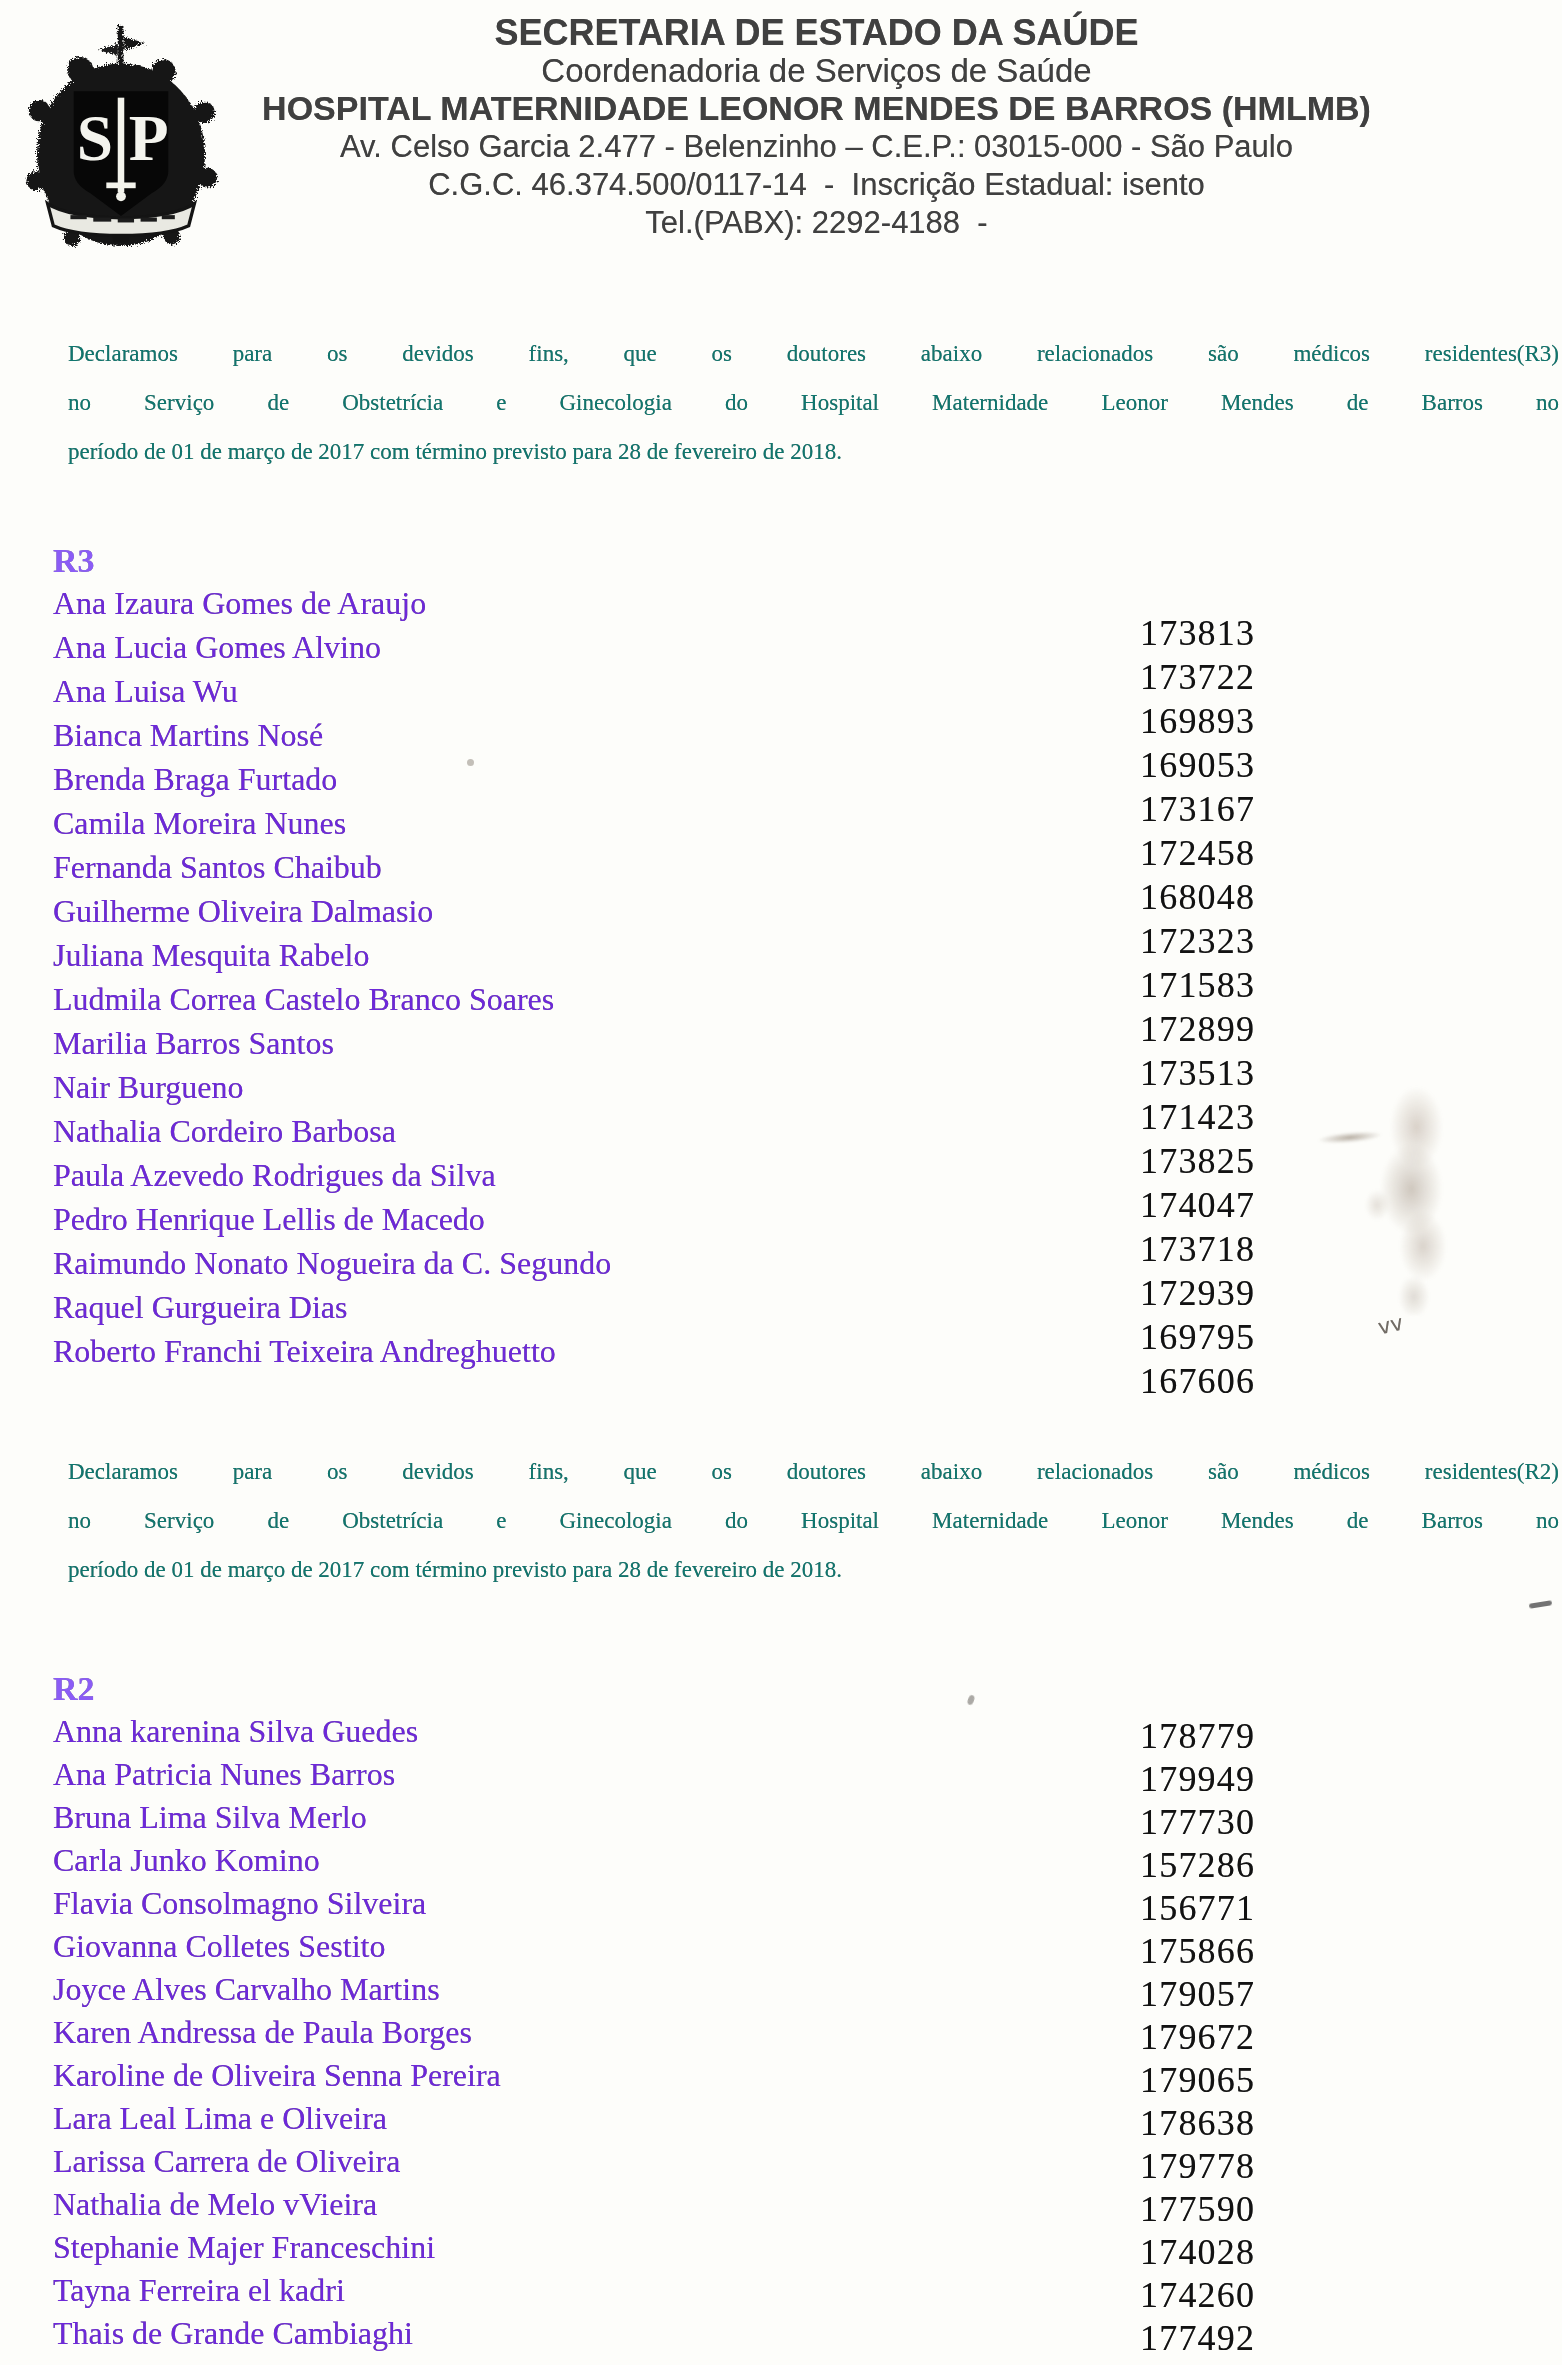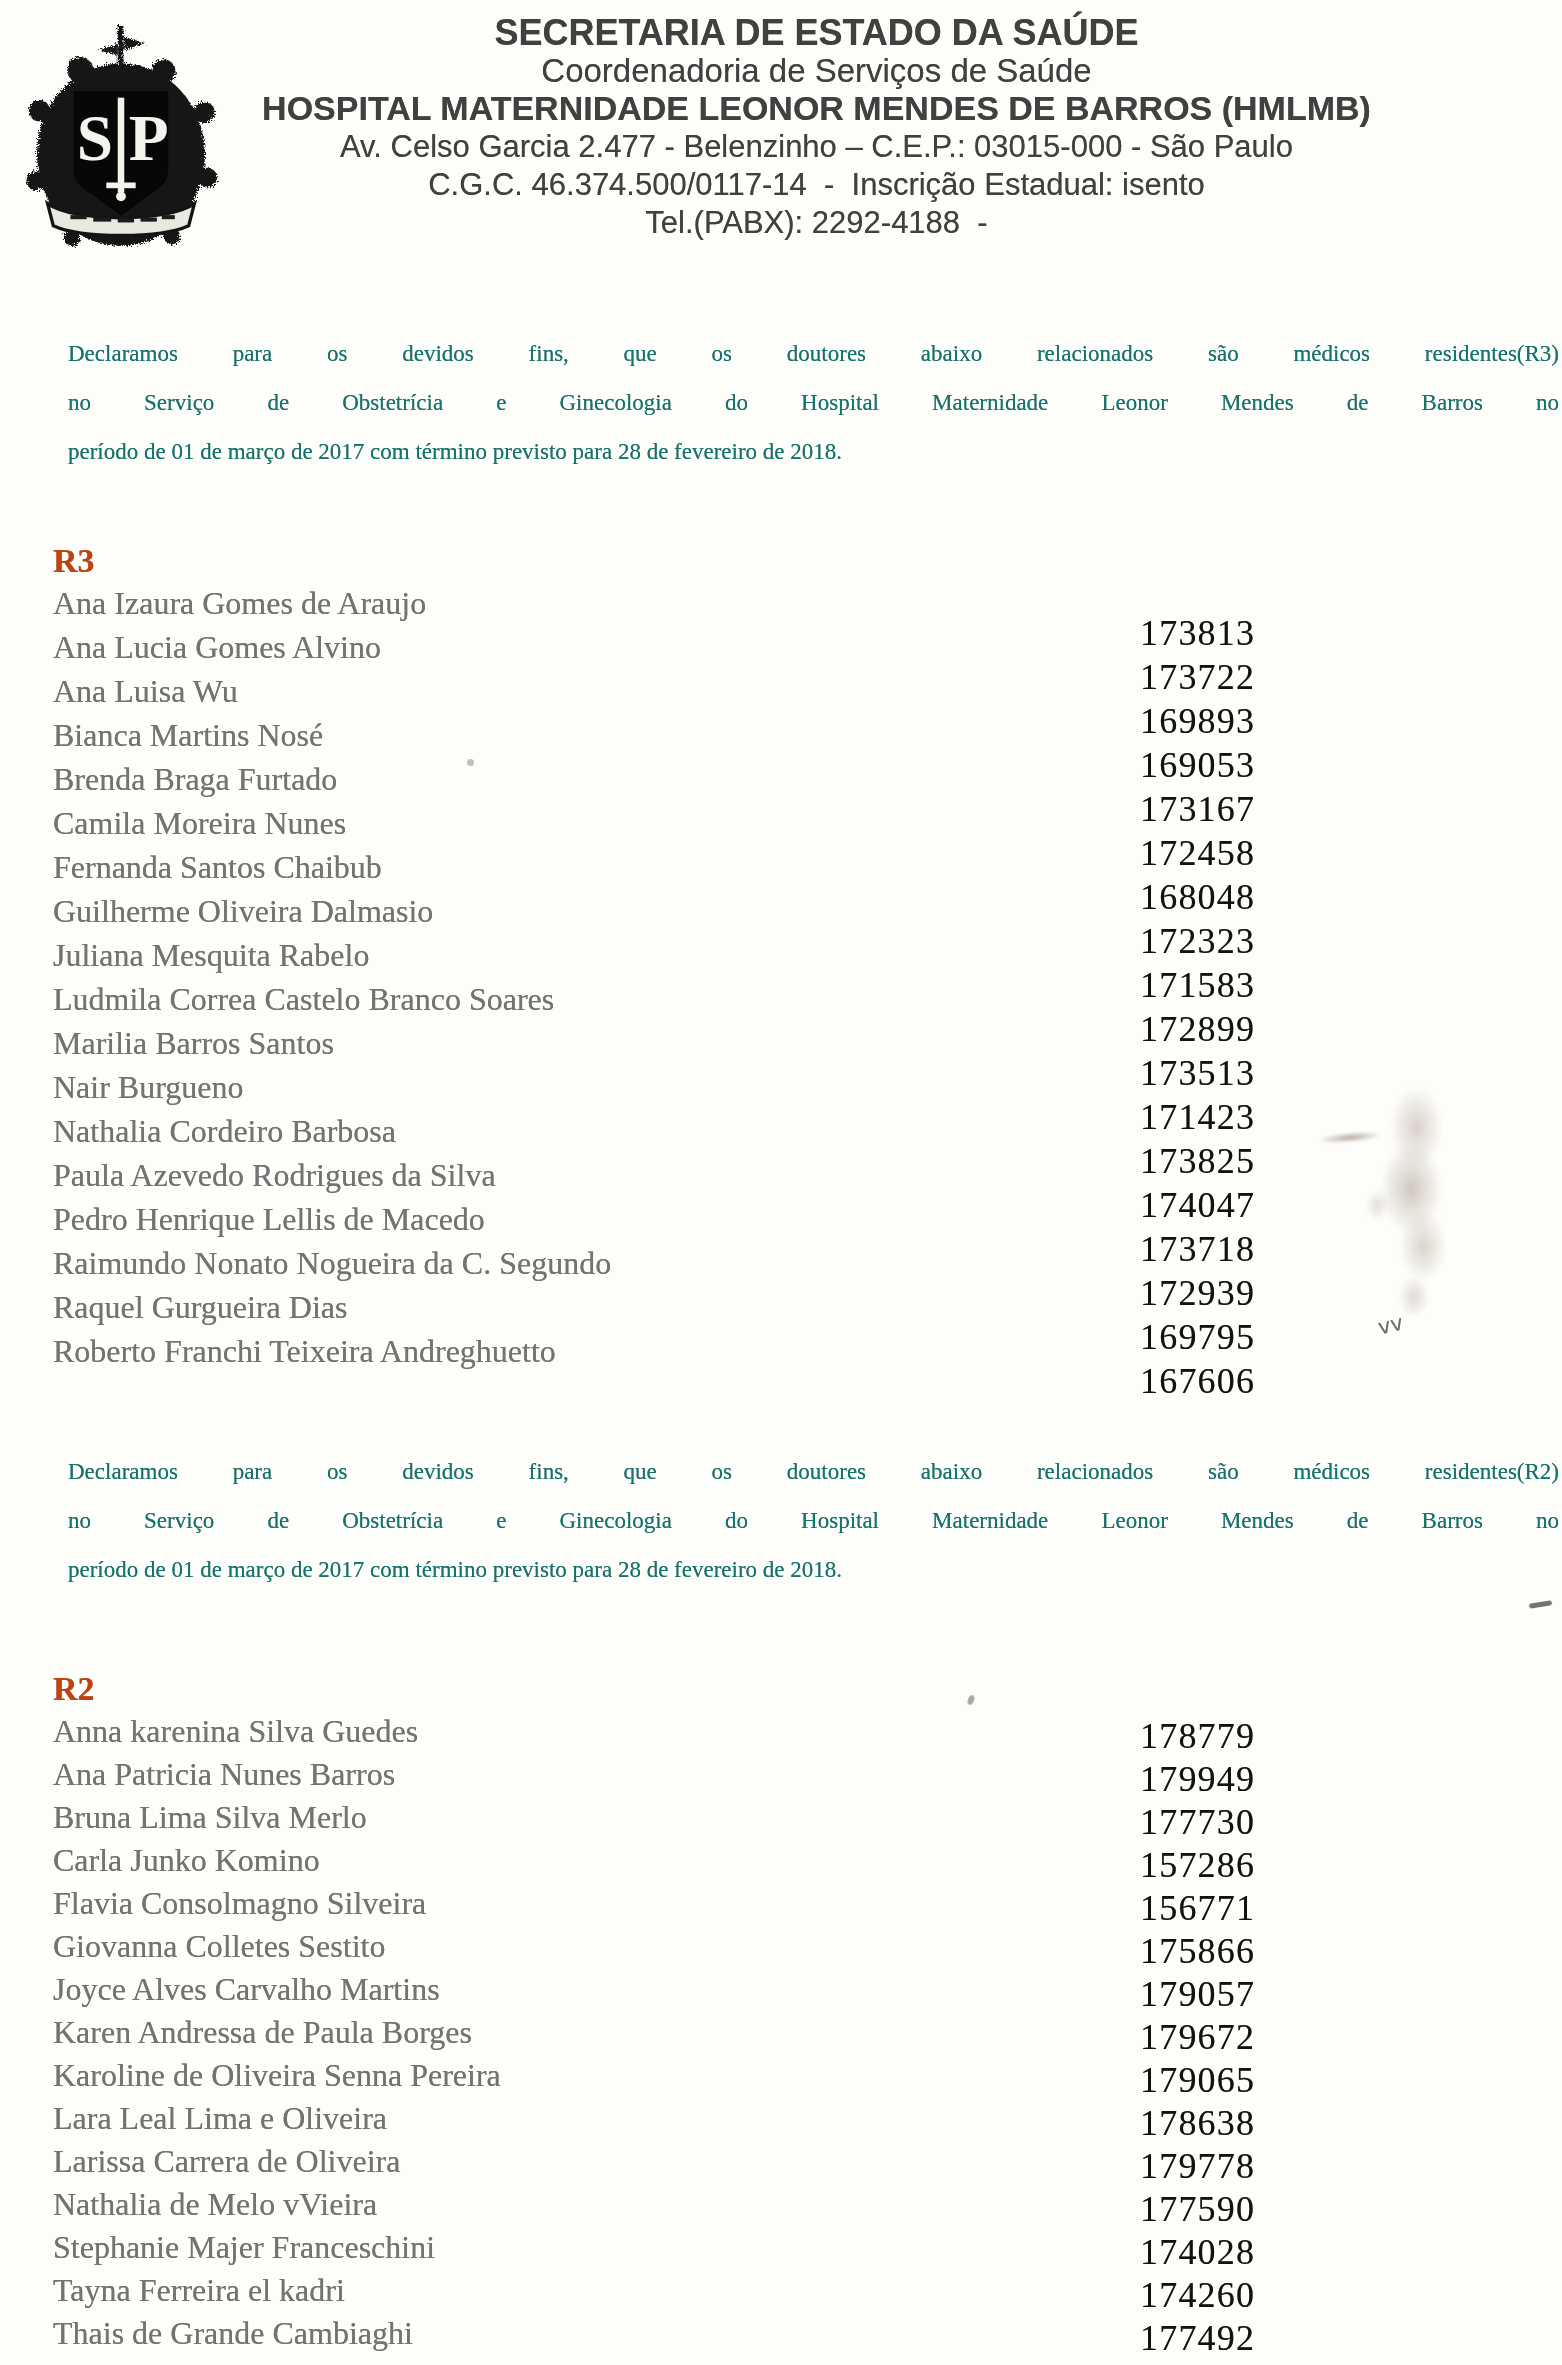--- a/index.html
+++ b/index.html
@@ -28,33 +28,33 @@
     position:absolute;left:68px;width:1491px;
     font-size:23px;line-height:49px;color:#0f766e;
   }
   .decl-r3{top:329px;}
   .decl-r2{top:1447px;}
   .jline{text-align:justify;text-align-last:justify;}
   .decl div.jline:last-of-type{text-align-last:left;}
   
   .sec-label{
     position:absolute;left:53px;
-    font-size:34px;font-weight:bold;line-height:43px;color:#c2410c;
+    font-size:34px;font-weight:bold;line-height:43px;color:#8b5cf6;
   }
   .label-r3{top:539px;}
   .label-r2{top:1667px;}
   .rlist{position:absolute;left:53px;width:1491px;}
   .list-r3{top:582px;}
   .list-r2{top:1710px;}
   .row{position:relative;}
   .list-r3 .row{height:44px;}
   .list-r2 .row{height:43px;}
   .rname{
     position:absolute;left:0;top:0;
-    font-size:32px;line-height:43px;white-space:nowrap;color:#737373;
+    font-size:32px;line-height:43px;white-space:nowrap;color:#6d28d9;
   }
   .rnum{
     position:absolute;left:1087px;
     font-size:36px;line-height:43px;letter-spacing:1.2px;color:#121212;
   }
   .list-r3 .rnum{top:9.8px;margin-top:20px;}
   .list-r2 .rnum{top:5px;}
   
   .artifact{position:absolute;pointer-events:none;}
   .stain-big{

